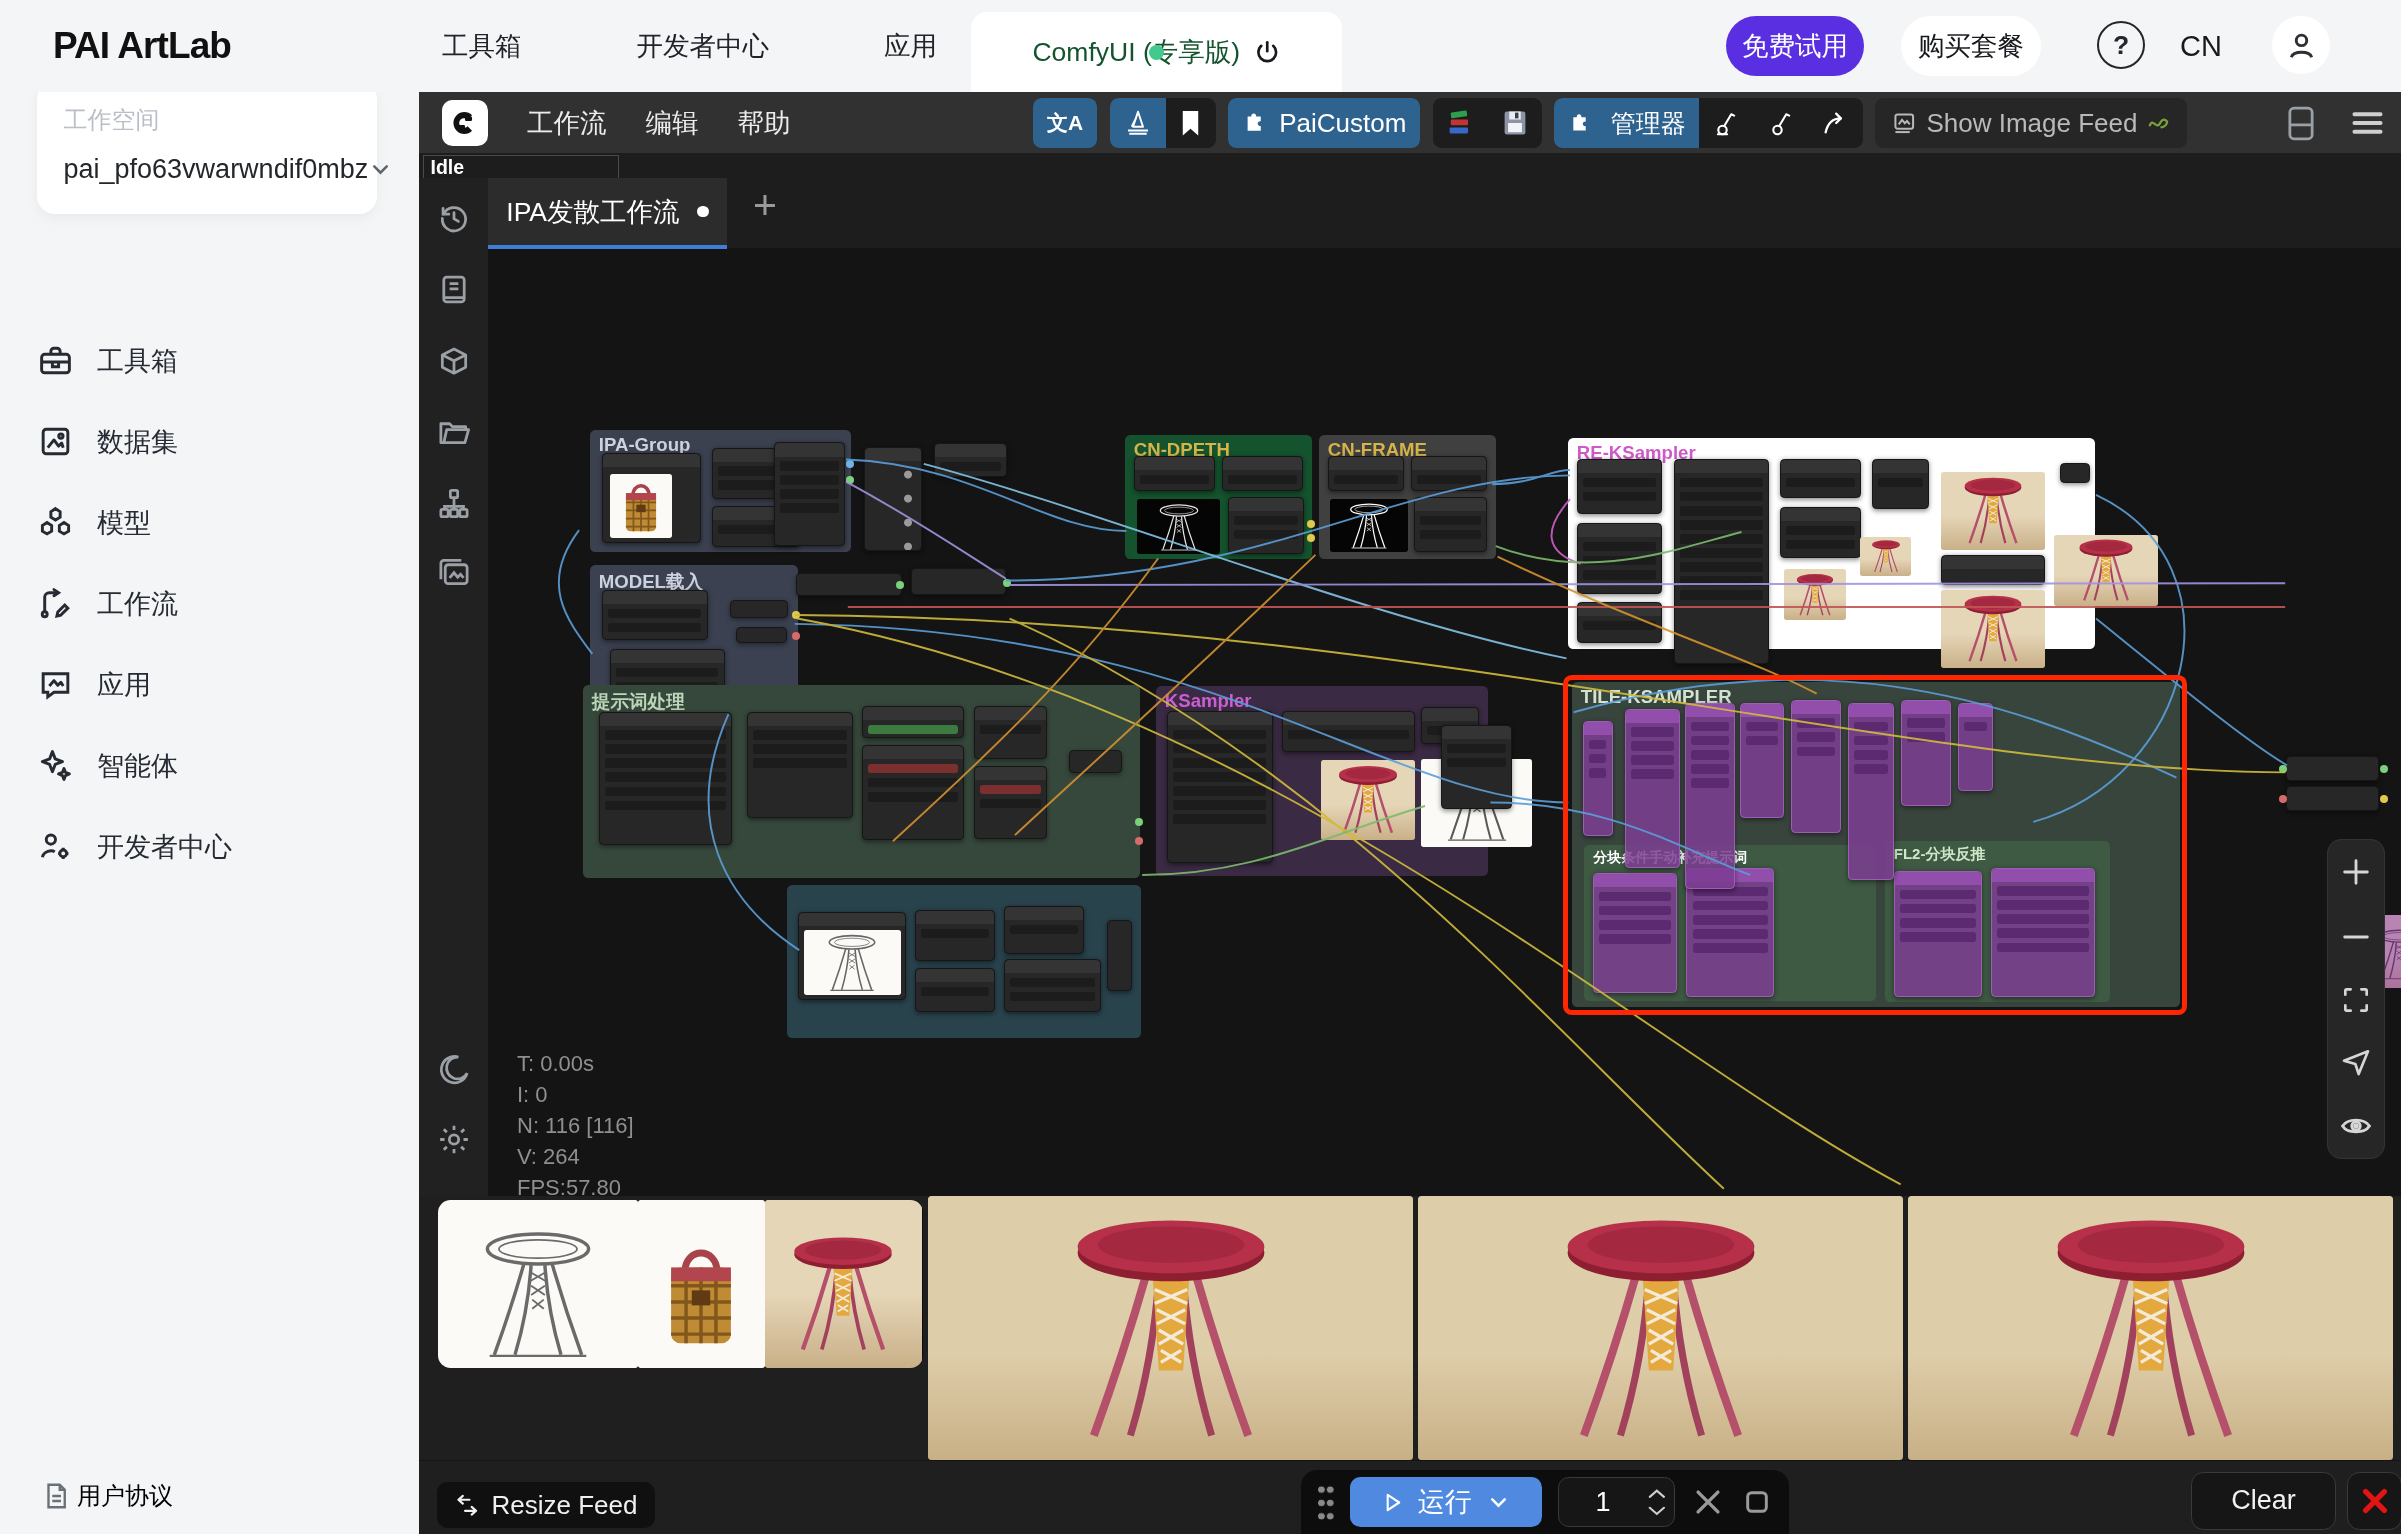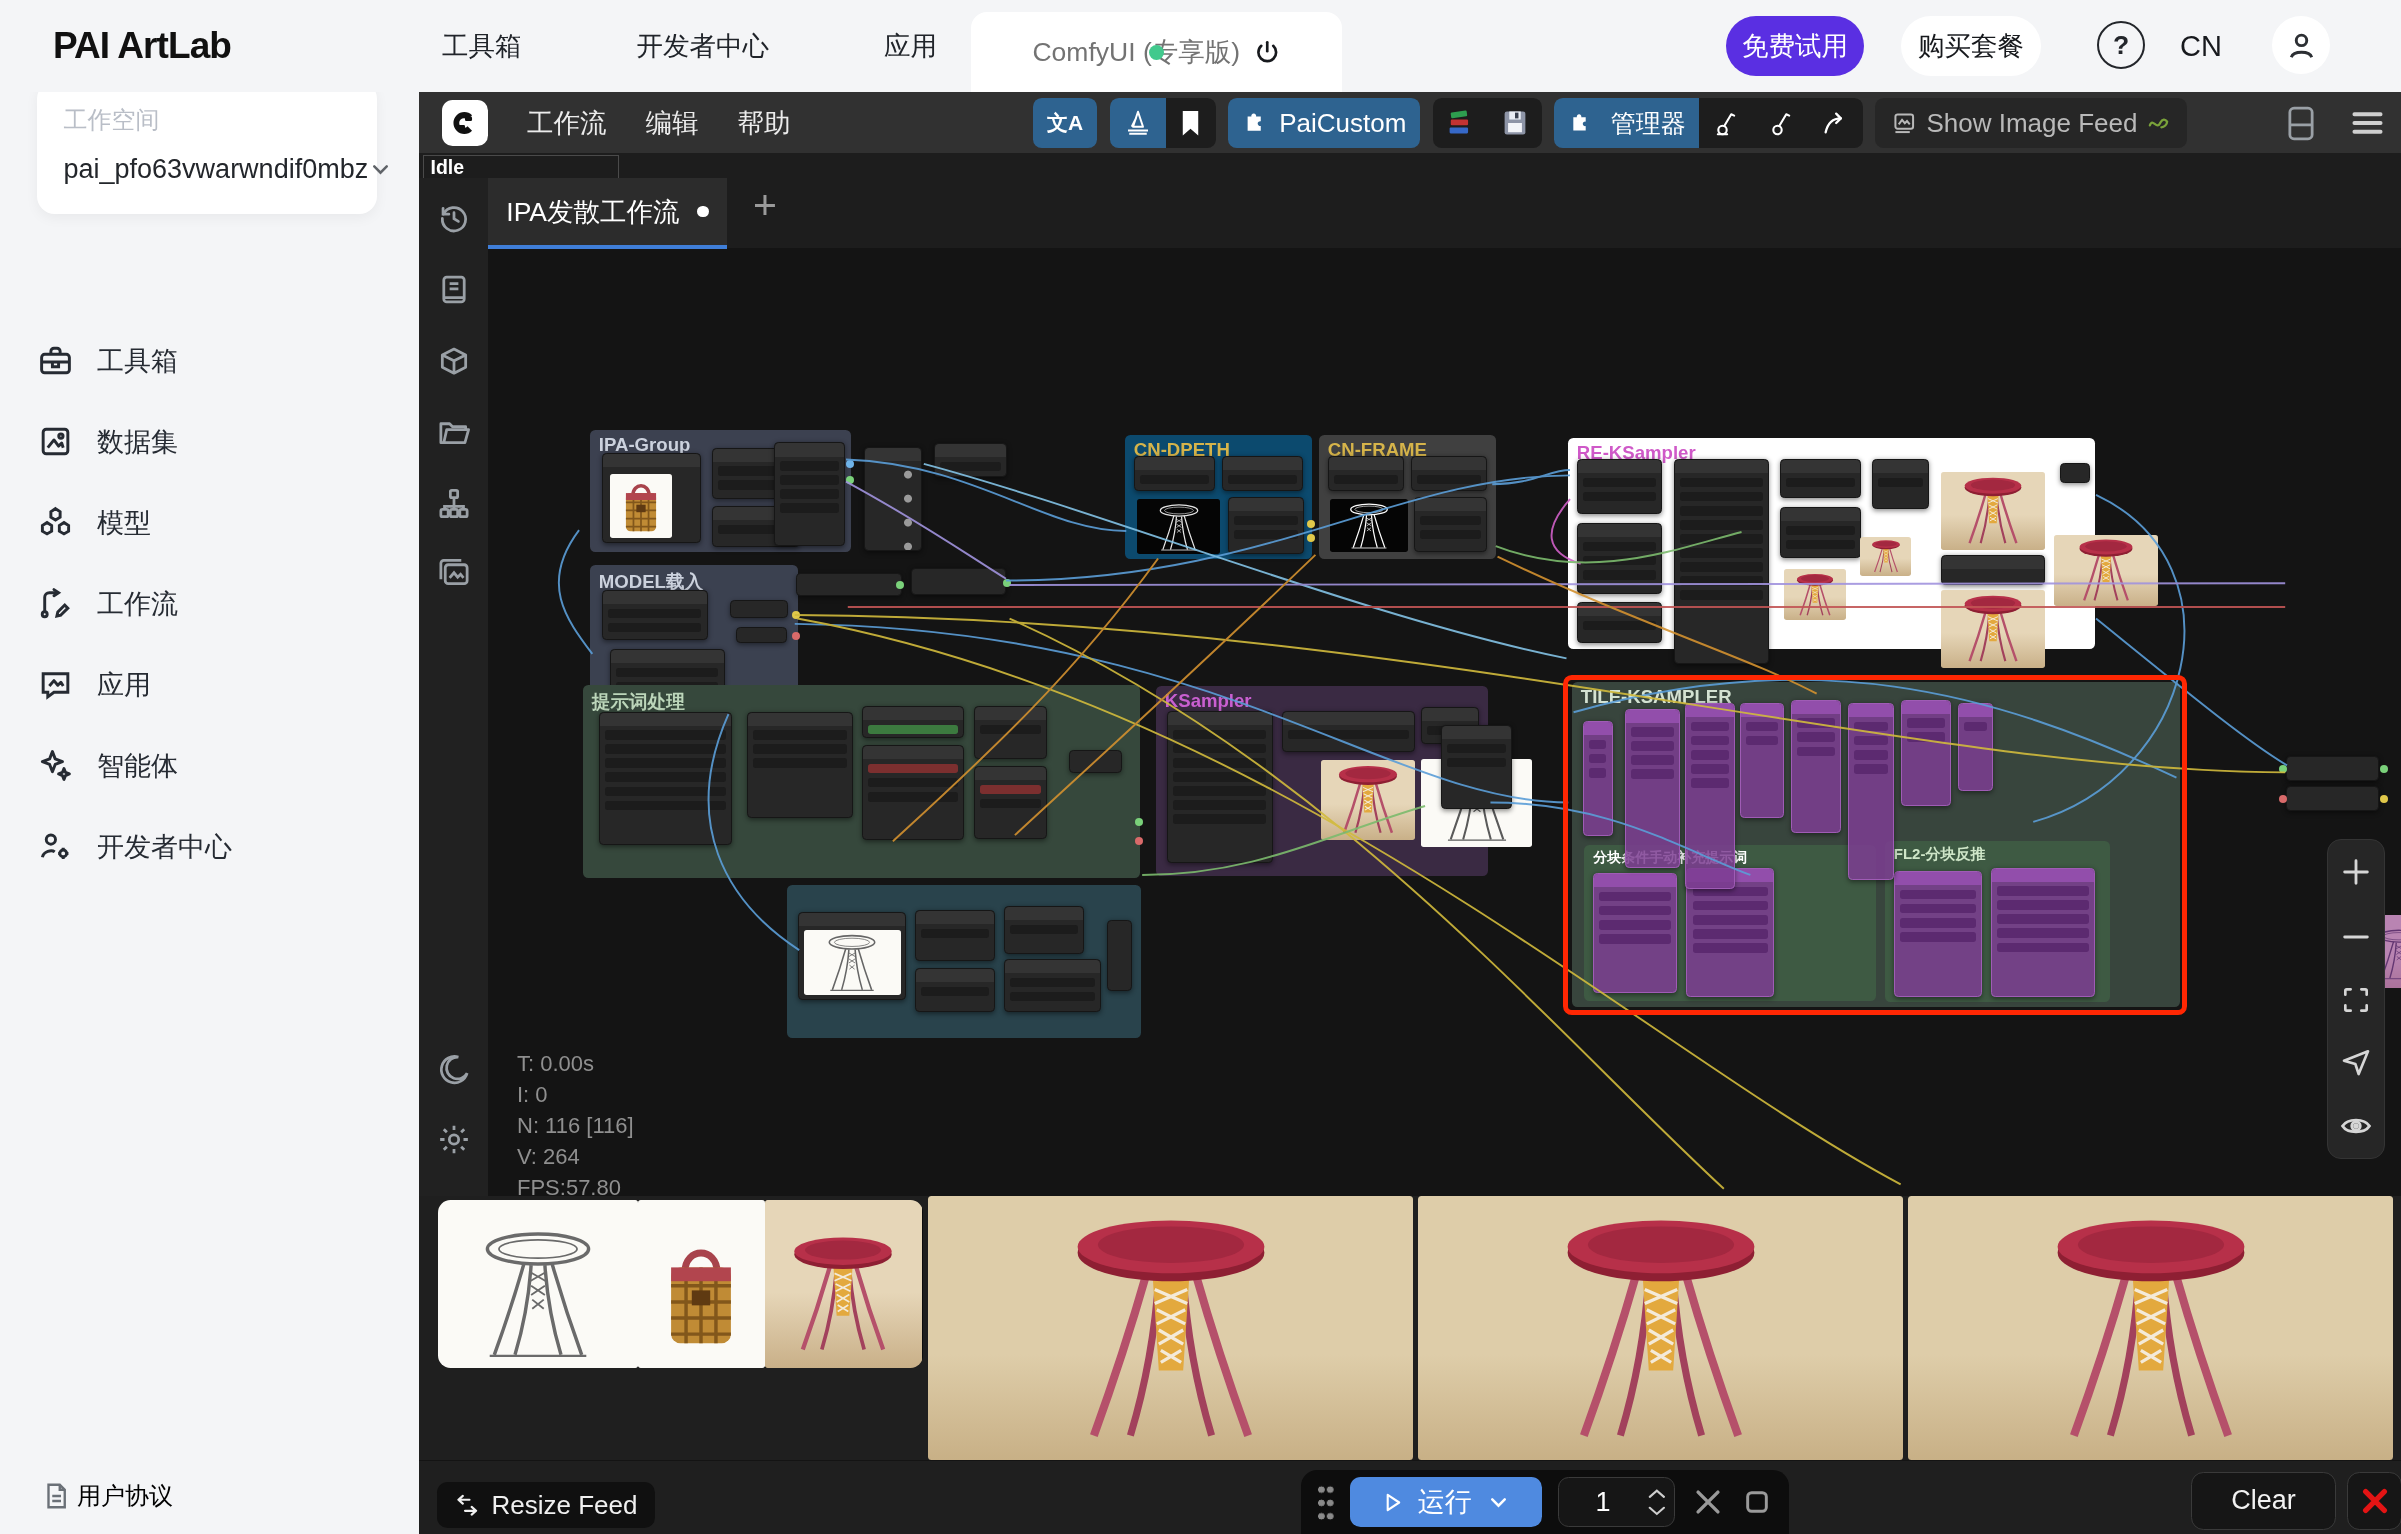--- a/index.html
+++ b/index.html
@@ -15,21 +15,21 @@
   .page{position:relative;width:2401px;height:1535px;overflow:hidden;background:var(--cv-bg)}
   svg{display:block}
 
   
   .topbar{position:absolute;left:0;top:0;width:2401px;height:92px;background:var(--hdr-bg);z-index:30}
   .logo{position:absolute;left:53px;top:25px;font-size:37px;font-weight:700;letter-spacing:-0.9px;color:#111}
   .topnav{position:absolute;left:442px;top:0;height:92px;display:flex;align-items:center;gap:115px}
   .topnav span{font-size:26.5px;color:#20242a;cursor:pointer}
   .apptab{position:absolute;left:971px;top:12.4px;width:371px;height:80px;background:#fff;border-radius:16px 16px 0 0;display:flex;align-items:center;justify-content:center;gap:14px}
   .apptab .dot{width:15px;height:15px;border-radius:50%;background:var(--green-dot)}
-  .apptab .lbl{font-size:26.5px;color:#737373}
+  .apptab .lbl{font-size:26.5px;color:#14532d}
   .pill{position:absolute;top:16px;height:60px;border-radius:30px;display:flex;align-items:center;justify-content:center;font-size:26.5px;cursor:pointer}
   .pill.trial{left:1726px;width:138px;background:var(--purple);color:#fff}
   .pill.buy{left:1901px;width:140px;background:#fff;color:#17191d}
   .helpc{position:absolute;left:2097px;top:21px;width:48px;height:48px;border:2.7px solid #23262b;border-radius:50%;display:flex;align-items:center;justify-content:center;font-size:26.5px;font-weight:700;color:#23262b}
   .lang{position:absolute;left:2180px;top:30px;font-size:29px;color:#17191d}
   .avatar{position:absolute;left:2272px;top:16px;width:58px;height:58px;border-radius:50%;background:#fff;display:flex;align-items:center;justify-content:center}
 
   
   .sidebar{position:absolute;left:0;top:92px;width:419px;height:1443px;background:var(--hdr-bg);z-index:25}
   .wscard{position:absolute;left:37px;top:-10.6px;width:340px;height:133px;background:#fff;border-radius:17.7px;box-shadow:0 3.5px 12.4px rgba(0,0,0,.05);padding:23px 26.5px}
@@ -475,21 +475,21 @@
       <div class="node" style="left:146px;top:62px;width:51px;height:16px"></div>
       <span class="dot dy" style="left:202px;top:46px"></span>
         <span class="dot dr" style="left:202px;top:67px"></span>
     </div>
 
     <div class="node" style="left:308px;top:325px;width:106px;height:23px"></div>
     <div class="node" style="left:423px;top:320px;width:95px;height:26.5px"></div>
     <span class="dot dg" style="left:408px;top:333px"></span>
       <span class="dot dg" style="left:515px;top:331px"></span>
 
-    <div class="grp" style="left:637px;top:187px;width:187px;height:124px;background:#0c4a6e">
+    <div class="grp" style="left:637px;top:187px;width:187px;height:124px;background:#14532d">
       <span class="gt" style="color:#d6b44a">CN-DPETH</span>
       <div class="node" style="left:8.8px;top:21px;width:81px;height:35px">
           <div class="hd"></div>
           <div class="bar"></div>
         </div>
       <div class="node" style="left:97px;top:21px;width:81px;height:35px">
           <div class="hd"></div>
           <div class="bar"></div>
         </div>
       <div class="img black" style="left:12.4px;top:64px;width:83px;height:55px">

